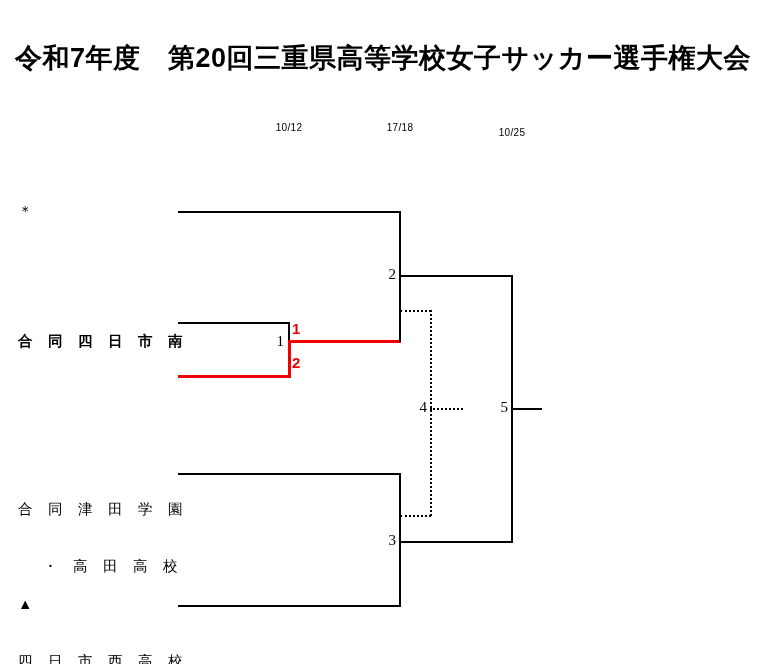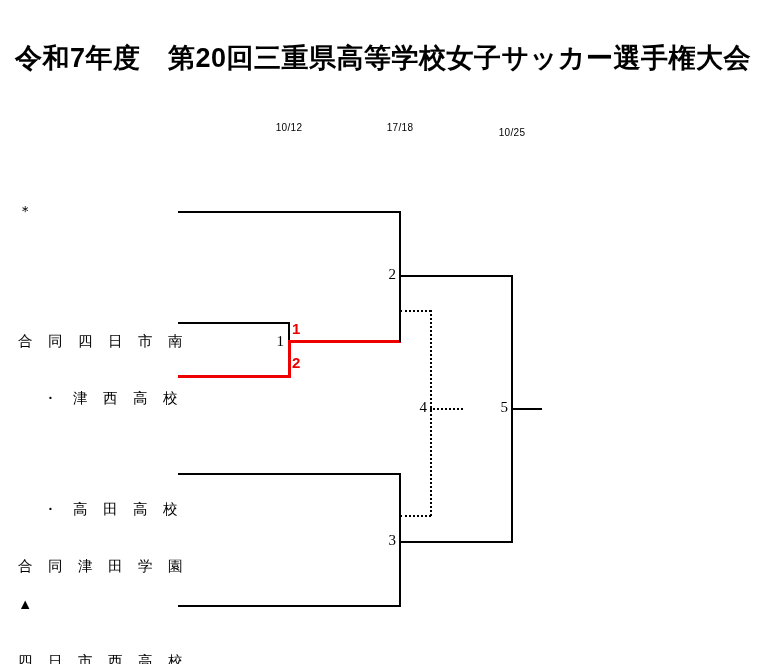--- a/index.html
+++ b/index.html
@@ -120,29 +120,28 @@
   <div class="title">令和7年度　第20回三重県高等学校女子サッカー選手権大会</div>
 
   <div class="round-date" style="left:254px; top:122px;">10/12</div>
   <div class="round-date" style="left:365px; top:122px;">17/18</div>
   <div class="round-date" style="left:477px; top:127px;">10/25</div>
 
   <div class="team" style="left:18px; top:202px; width:160px;">
     <span class="marker">＊</span>
   </div>
 
-  <div class="team" style="left:18px; top:294px; width:160px;">
+  <div class="team" style="left:18px; top:294px; width:160px;font-weight:bold;">
     <span class="nm">合　同　四　日　市　南</span>
-    <span class="nm">・　津　西　高　校</span>
   </div>
 
 
   <div class="team" style="left:18px; top:462px; width:160px;">
+    <span class="nm">合　同　津　田　学　園</span>
     <span class="nm">・　高　田　高　校</span>
-    <span class="nm">合　同　津　田　学　園</span>
   </div>
 
   <div class="team" style="left:18px; top:595px; width:160px;">
     <span class="marker">▲</span>
     <span class="nm">四　日　市　西　高　校</span>
   </div>
 
   <div class="hline" style="left:178px; top:322px; width:112px;"></div>
 
   <div class="hline red" style="left:178px; top:375px; width:113px;"></div>

